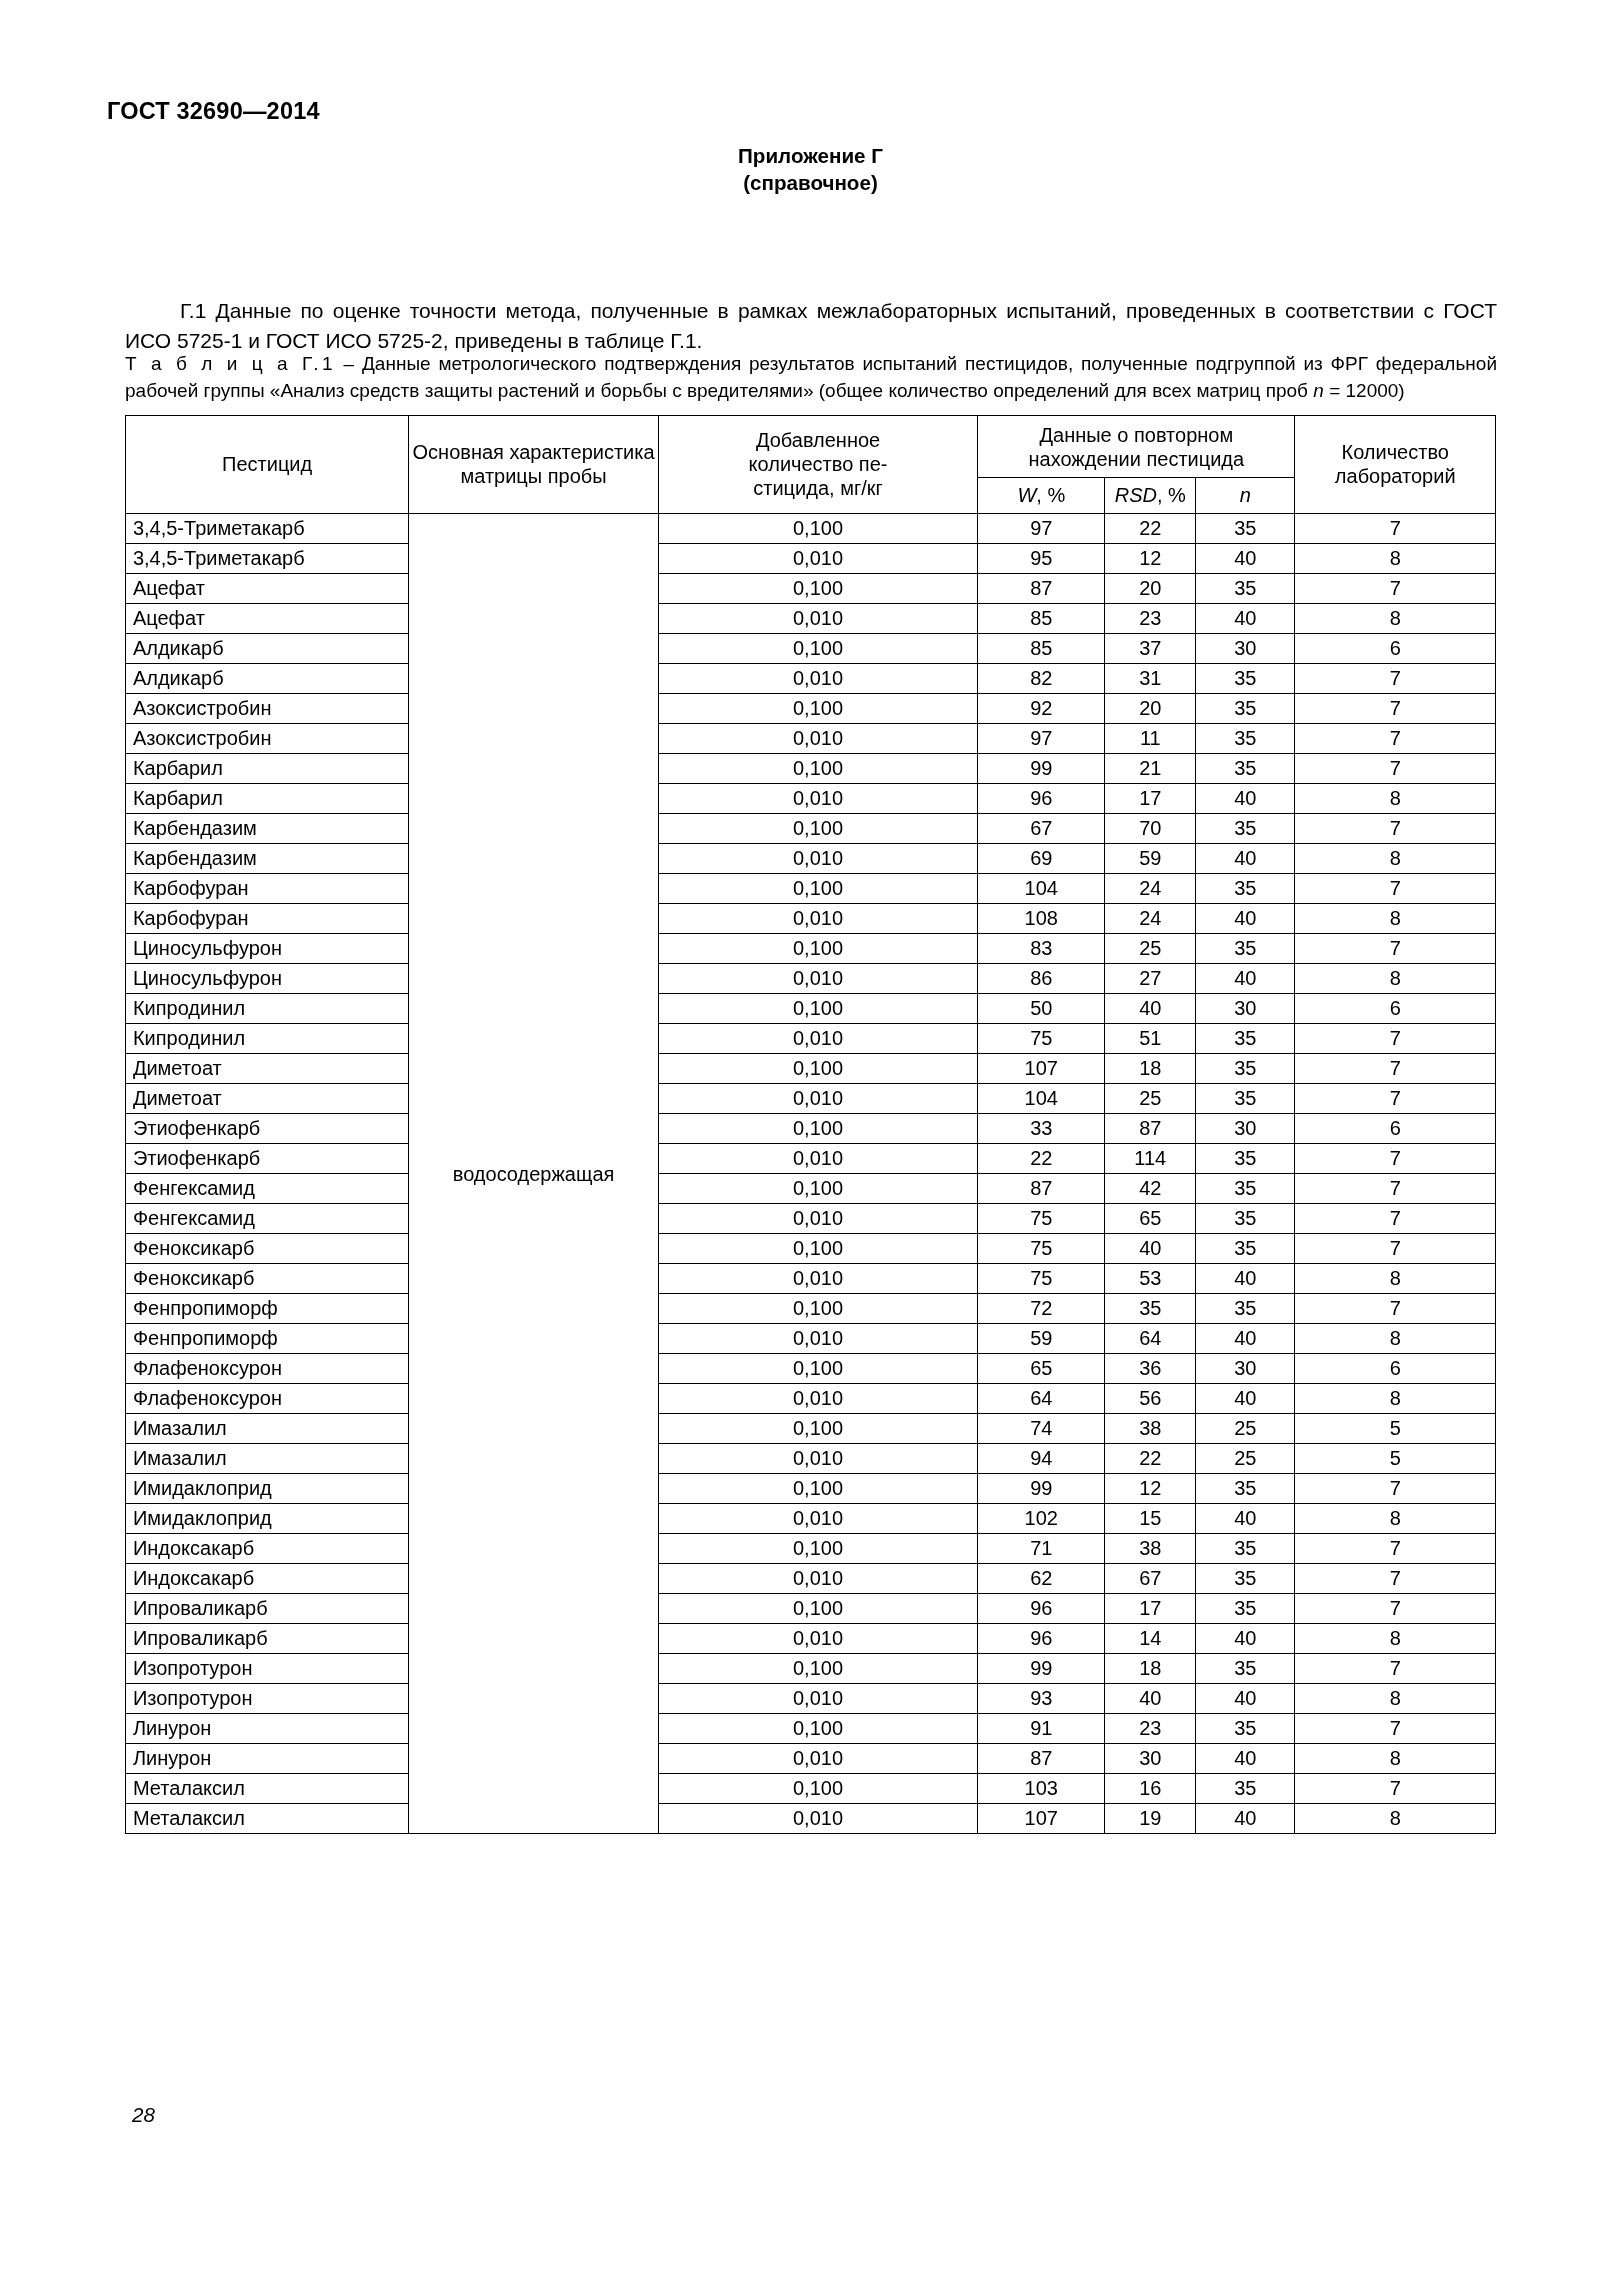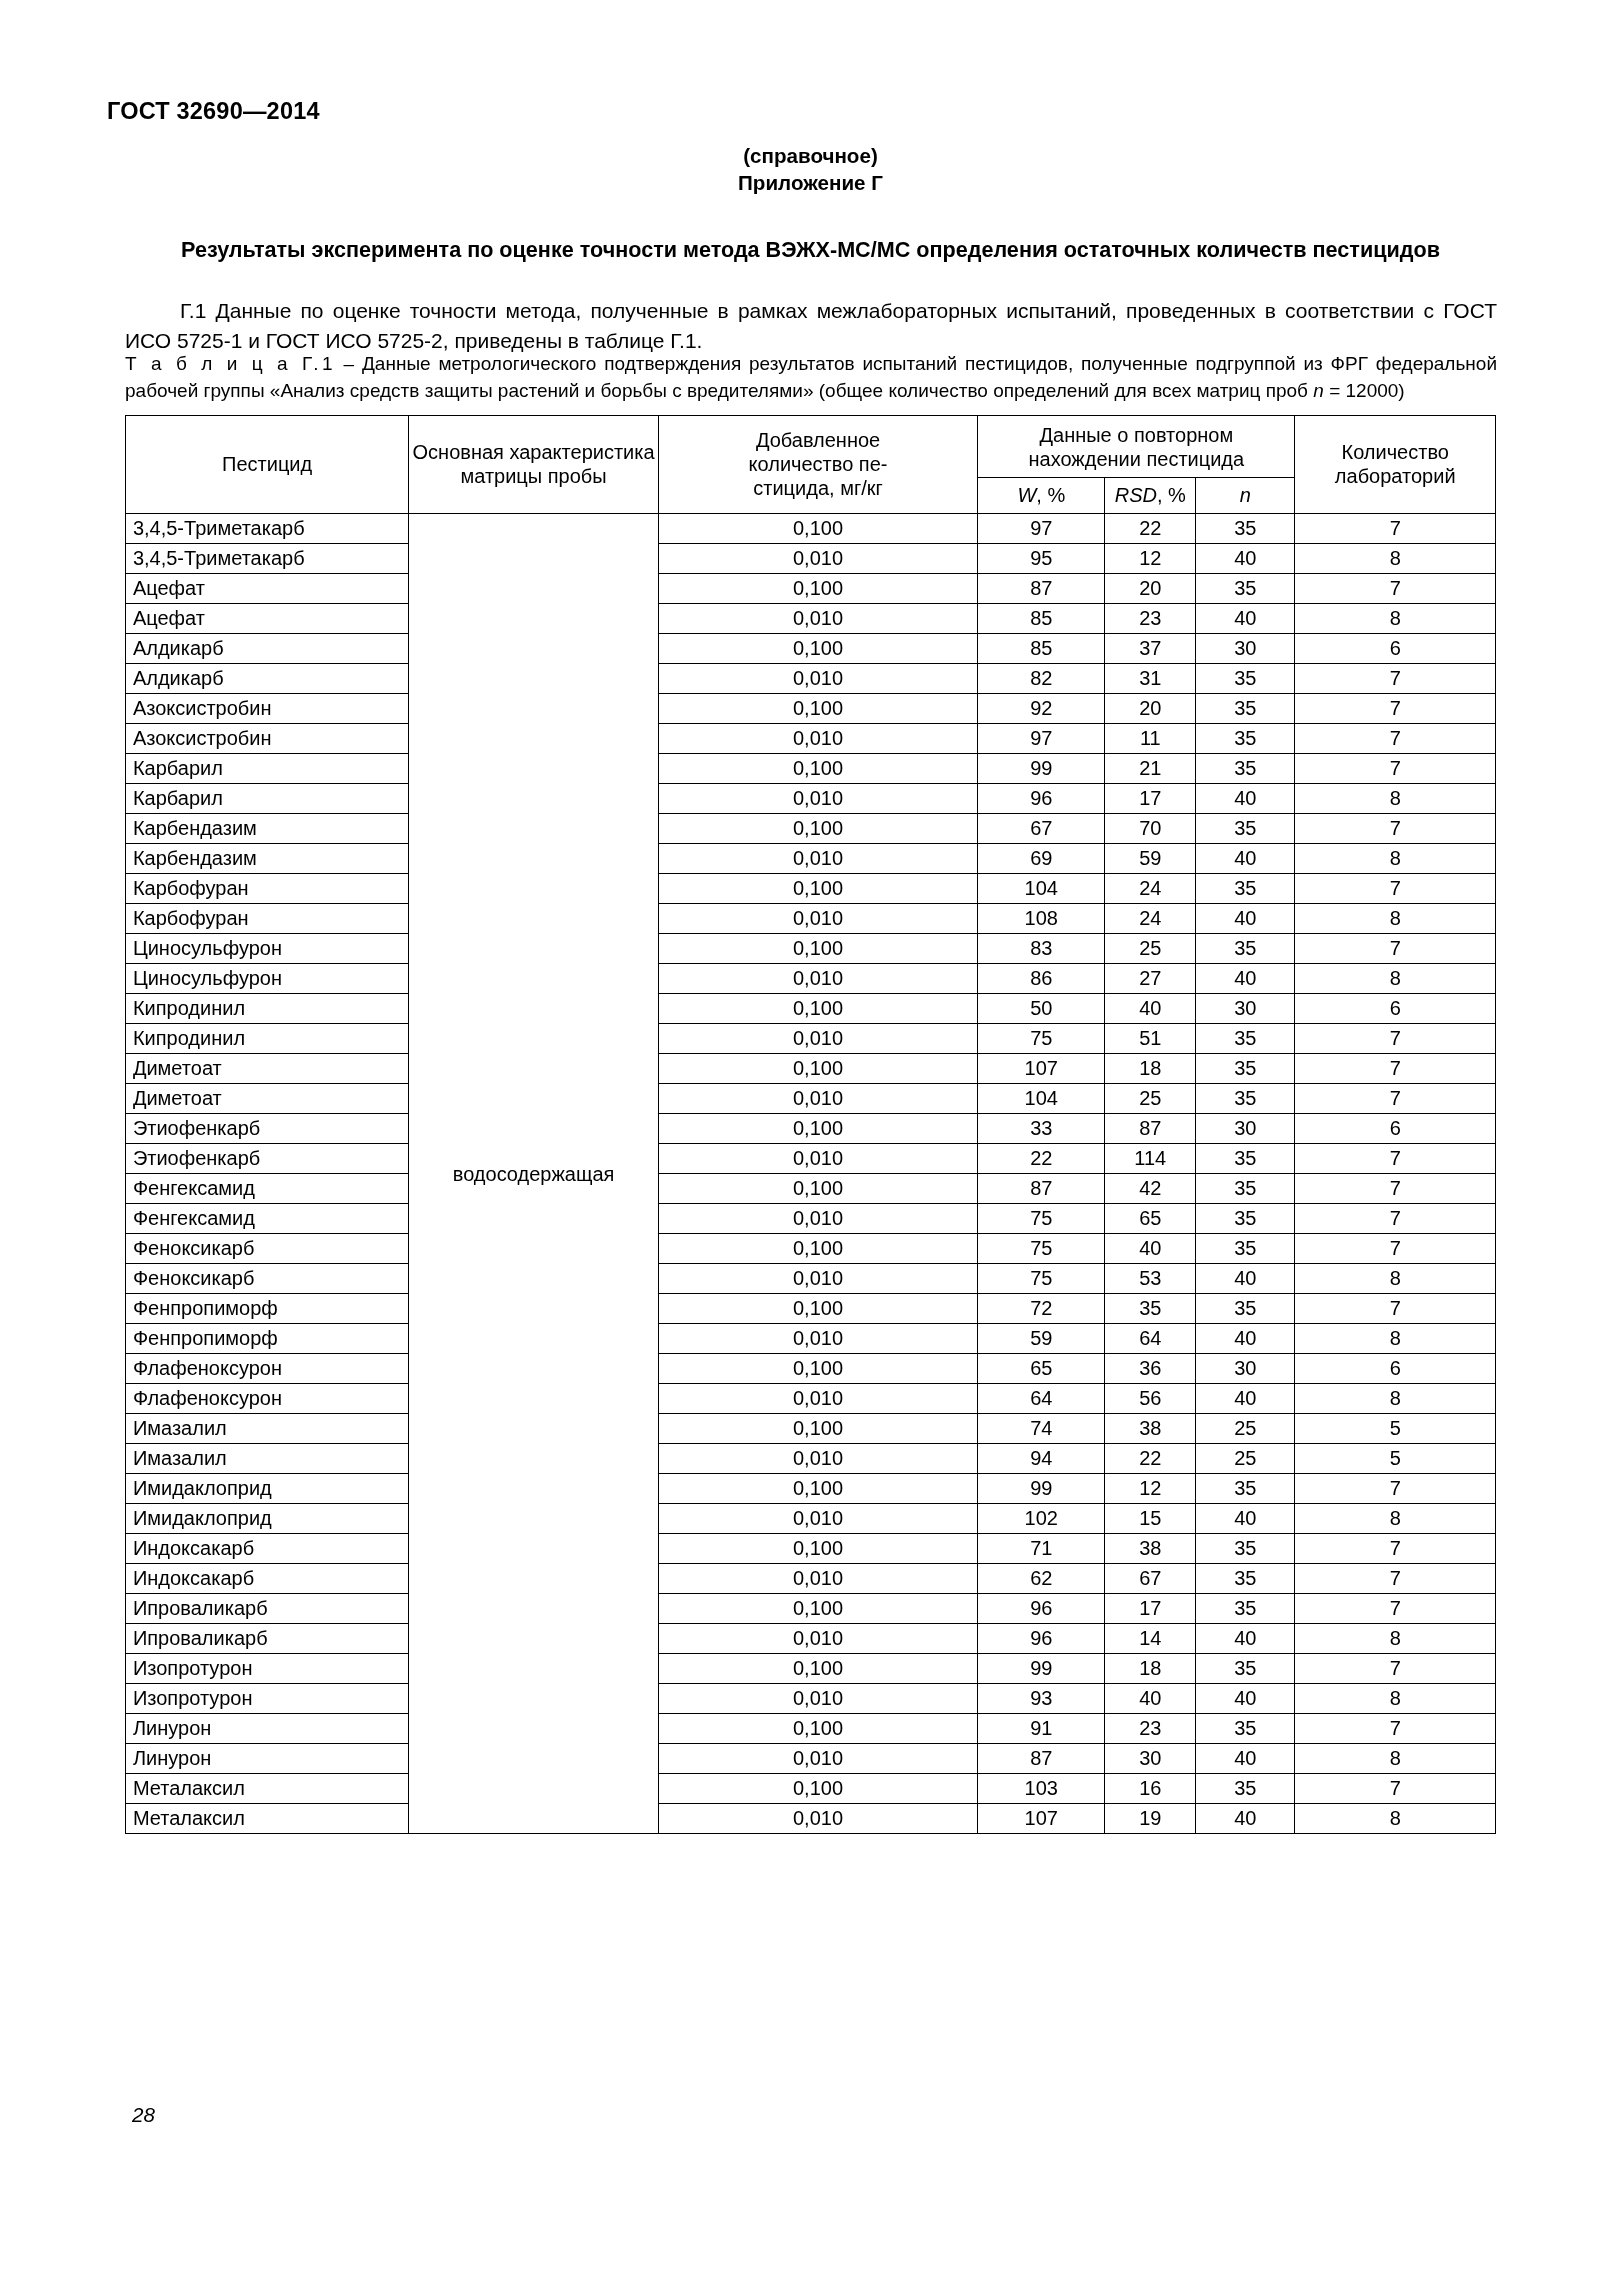--- a/index.html
+++ b/index.html
@@ -139,25 +139,24 @@
   }
 </style>
 </head>
 <body>
 
 <div class="page">
 
   <div class="doc-header">ГОСТ 32690—2014</div>
 
   <div class="annex-block">
+    <div>Приложение Г</div>
     <div>(справочное)</div>
-    <div>Приложение Г</div>
   </div>
 
-  <div class="main-title">Результаты эксперимента по оценке точности метода ВЭЖХ-МС/МС определения остаточных количеств пестицидов</div>
 
   <div class="intro-par">Г.1 Данные по оценке точности метода, полученные в рамках межлабораторных испытаний, проведенных в соответствии с ГОСТ ИСО 5725-1 и ГОСТ ИСО 5725-2, приведены в таблице Г.1.</div>
 
   <div class="table-caption"><span class="sp-word">Т а б л и ц а  Г.1</span><span> – </span><span>Данные метрологического подтверждения результатов испытаний пестицидов, полученные подгруппой из ФРГ федеральной рабочей группы «Анализ средств защиты растений и борьбы с вредителями» (общее количество определений для всех матриц проб </span><span class="ital">n</span><span> = 12000)</span></div>
 
   <table class="data-table">
     <colgroup>
       <col class="col-pest">
         <col class="col-matr">
         <col class="col-add">

